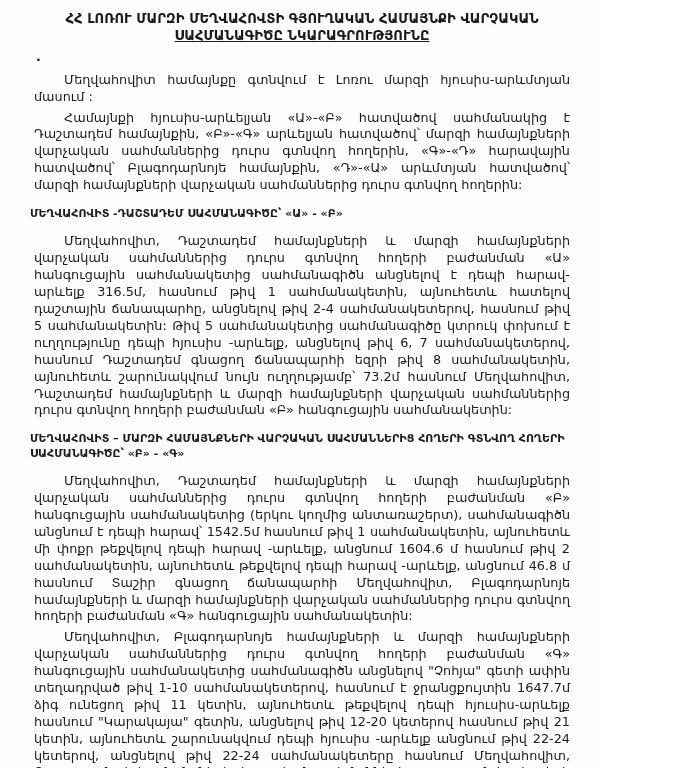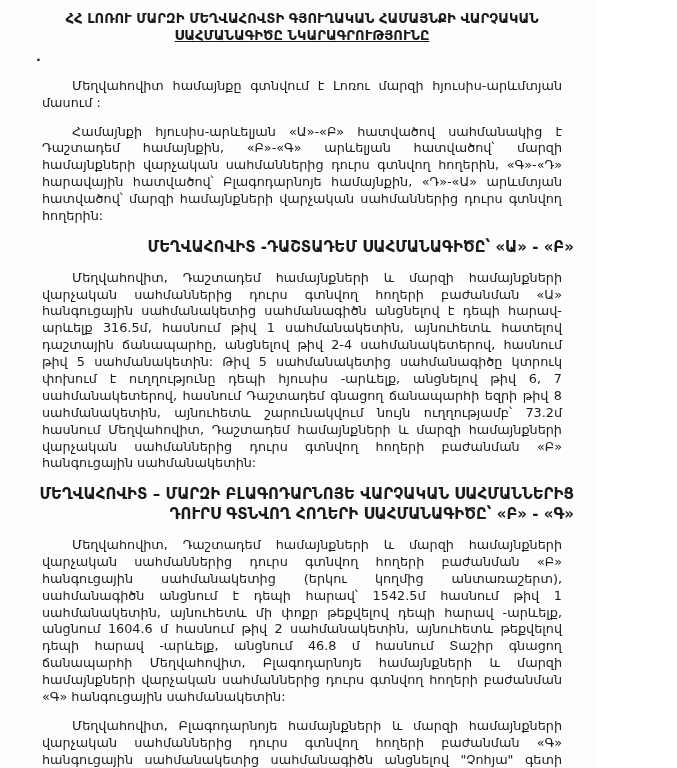--- a/index.html
+++ b/index.html
@@ -26,28 +26,28 @@
     font-size: 13.2px;
     margin: 2px 0 4px 0;
   }
   .title-line { display: block; }
   .underlined { text-decoration: underline; }
   .stray {
     margin: 2px 0 6px 6px;
     font-weight: bold;
   }
   .para {
-    margin: 12px;
+    margin: 4px;
     text-align: justify;
     text-indent: 30px;
   }
   .heading {
-    font-size: 15px;
+    font-size: 11px;
     font-weight: bold;
-    text-align: right;
+    text-align: left;
     margin: 13px 0 12px 0;
   }
 </style>
 </head>
 <body>
 
 <div class="page">
 
   <div class="title">
     <span class="title-line">ՀՀ ԼՈՌՈՒ ՄԱՐԶԻ ՄԵՂՎԱՀՈՎՏԻ ԳՅՈՒՂԱԿԱՆ ՀԱՄԱՅՆՔԻ ՎԱՐՉԱԿԱՆ</span>
@@ -55,18 +55,18 @@
   </div>
 
   <div class="stray">.</div>
 
   <p class="para">Մեղվահովիտ համայնքը գտնվում է Լոռու մարզի հյուսիս-արևմտյան մասում :</p>
   <p class="para">Համայնքի հյուսիս-արևելյան «Ա»-«Բ» հատվածով սահմանակից է Դաշտադեմ համայնքին, «Բ»-«Գ» արևելյան հատվածով՝ մարզի համայնքների վարչական սահմաններից դուրս գտնվող հողերին, «Գ»-«Դ» հարավային հատվածով՝ Բլագոդարնոյե համայնքին, «Դ»-«Ա» արևմտյան հատվածով՝ մարզի համայնքների վարչական սահմաններից դուրս գտնվող հողերին:</p>
 
   <h2 class="heading">ՄԵՂՎԱՀՈՎԻՏ -ԴԱՇՏԱԴԵՄ ՍԱՀՄԱՆԱԳԻԾԸ՝ «Ա» - «Բ»</h2>
   <p class="para">Մեղվահովիտ, Դաշտադեմ համայնքների և մարզի համայնքների վարչական սահմաններից դուրս գտնվող հողերի բաժանման «Ա» հանգուցային սահմանակետից սահմանագիծն անցնելով է դեպի հարավ-արևելք 316.5մ, հասնում թիվ 1 սահմանակետին, այնուհետև հատելով դաշտային ճանապարհը, անցնելով թիվ 2-4 սահմանակետերով, հասնում թիվ 5 սահմանակետին: Թիվ 5 սահմանակետից սահմանագիծը կտրուկ փոխում է ուղղությունը դեպի հյուսիս -արևելք, անցնելով թիվ 6, 7 սահմանակետերով, հասնում Դաշտադեմ գնացող ճանապարհի եզրի թիվ 8 սահմանակետին, այնուհետև շարունակվում նույն ուղղությամբ՝ 73.2մ հասնում Մեղվահովիտ, Դաշտադեմ համայնքների և մարզի համայնքների վարչական սահմաններից դուրս գտնվող հողերի բաժանման «Բ» հանգուցային սահմանակետին:</p>
 
-  <h2 class="heading">ՄԵՂՎԱՀՈՎԻՏ – ՄԱՐԶԻ ԲԼԱԳՈԴԱՐՆՈՅԵ ՎԱՐՉԱԿԱՆ ՍԱՀՄԱՆՆԵՐԻՑ ԴՈՒՐՍ ԳՏՆՎՈՂ ՀՈՂԵՐԻ ՍԱՀՄԱՆԱԳԻԾԸ՝ «Բ» - «Գ»</h2>
+  <h2 class="heading">ՄԵՂՎԱՀՈՎԻՏ – ՄԱՐԶԻ ՀԱՄԱՅՆՔՆԵՐԻ ՎԱՐՉԱԿԱՆ ՍԱՀՄԱՆՆԵՐԻՑ ՀՈՂԵՐԻ ԳՏՆՎՈՂ ՀՈՂԵՐԻ ՍԱՀՄԱՆԱԳԻԾԸ՝ «Բ» - «Գ»</h2>
   <p class="para">Մեղվահովիտ, Դաշտադեմ համայնքների և մարզի համայնքների վարչական սահմաններից դուրս գտնվող հողերի բաժանման «Բ» հանգուցային սահմանակետից (երկու կողմից անտառաշերտ), սահմանագիծն անցնում է դեպի հարավ՝ 1542.5մ հասնում թիվ 1 սահմանակետին, այնուհետև մի փոքր թեքվելով դեպի հարավ -արևելք, անցնում 1604.6 մ հասնում թիվ 2 սահմանակետին, այնուհետև թեքվելով դեպի հարավ -արևելք, անցնում 46.8 մ հասնում Տաշիր գնացող ճանապարհի Մեղվահովիտ, Բլագոդարնոյե համայնքների և մարզի համայնքների վարչական սահմաններից դուրս գտնվող հողերի բաժանման «Գ» հանգուցային սահմանակետին:</p>
 
   <p class="para">Մեղվահովիտ, Բլագոդարնոյե համայնքների և մարզի համայնքների վարչական սահմաններից դուրս գտնվող հողերի բաժանման «Գ» հանգուցային սահմանակետից սահմանագիծն անցնելով "Չոհյա" գետի ափին տեղադրված թիվ 1-10 սահմանակետերով, հասնում է ջրանցքույտին 1647.7մ ձիգ ունեցող թիվ 11 կետին, այնուհետև թեքվելով դեպի հյուսիս-արևելք հասնում "Կարակայա" գետին, անցնելով թիվ 12-20 կետերով հասնում թիվ 21 կետին, այնուհետև շարունակվում դեպի հյուսիս -արևելք անցնում թիվ 22-24 կետերով, անցնելով թիվ 22-24 սահմանակետերը հասնում Մեղվահովիտ, Բլագոդարնոյե համայնքների վարչական սահմաններից դուրս գտնվող հողերի բաժանման հանգուցային սահմանակետին:</p>
 
 </div>
 
 </body></html>

